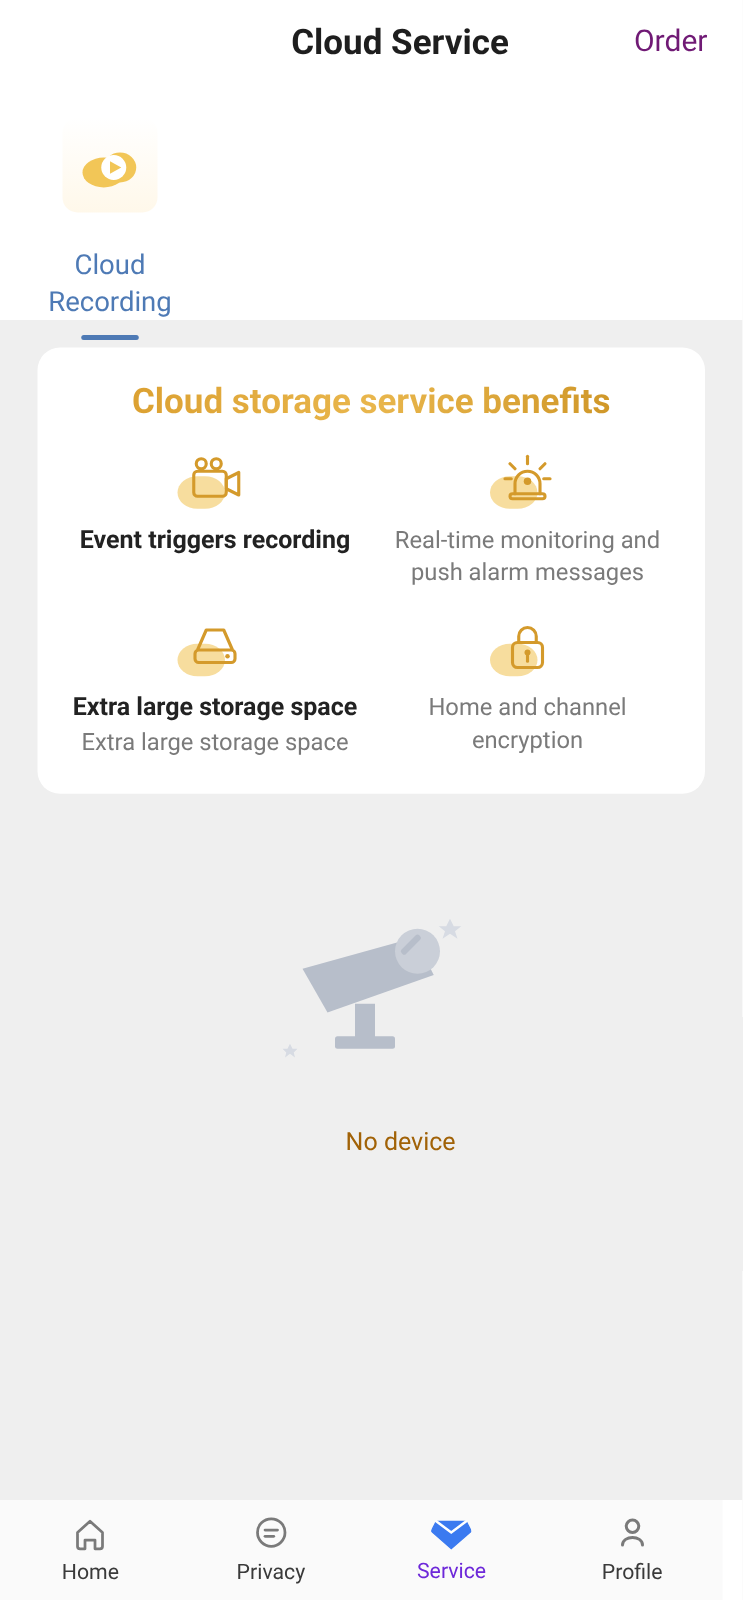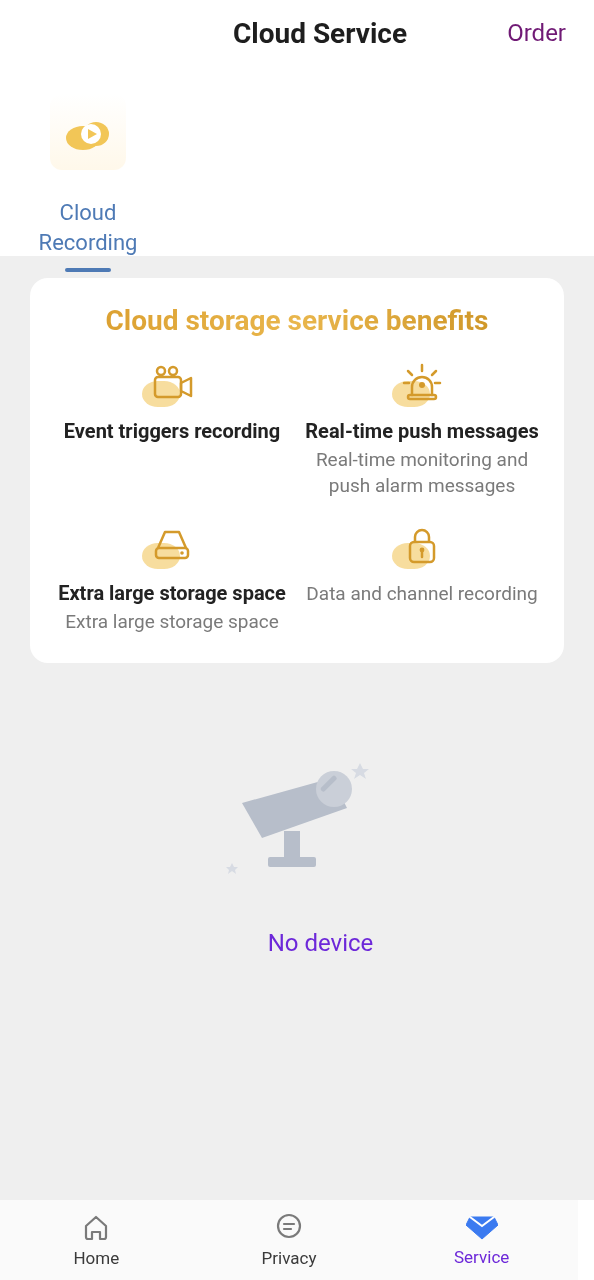--- a/index.html
+++ b/index.html
@@ -128,22 +128,22 @@
   }
   .empty {
     display: flex;
     flex-direction: column;
     align-items: center;
     margin-top: 90px;
   }
   .empty svg { opacity: .85; }
   .empty-text {
     margin-top: 26px;
-    font-size: 24px;
-    color: #6d28d9;
+    font-size: 20px;
+    color: #a16207;
     margin-left: 47px;
   }
   .bottom-nav {
     position: absolute;
     bottom: 0; left: 0; right: 16px;
     height: 80px;
     background: #fafafa;
     display: flex;
   }
   .nav-item {
@@ -208,21 +208,20 @@
             <path d="M12 34 v-8 a10 10 0 0 1 20 0 v8"></path>
             <rect x="8" y="34" width="28" height="4" rx="2"></rect>
             <circle cx="22" cy="24" r="3" fill="#d49a2b" stroke="none"></circle>
             <line x1="22" y1="4" x2="22" y2="10"></line>
             <line x1="8" y1="10" x2="12" y2="14"></line>
             <line x1="36" y1="10" x2="32" y2="14"></line>
             <line x1="4" y1="22" x2="9" y2="22"></line>
             <line x1="40" y1="22" x2="35" y2="22"></line>
           </svg>
         </div>
-        <div class="benefit-title">Real-time push messages</div>
         <div class="benefit-desc">Real-time monitoring and push alarm messages</div>
       </div>
 
       <div class="benefit">
         <div class="benefit-icon">
           <div class="blob"></div>
           <svg width="44" height="38" viewBox="0 0 44 38" fill="none" stroke="#d49a2b" stroke-width="2.5" stroke-linejoin="round">
             <path d="M8 22 L15 6 h14 l7 16"></path>
             <rect x="6" y="22" width="32" height="10" rx="3"></rect>
             <circle cx="32" cy="27" r="1.8" fill="#d49a2b" stroke="none"></circle>
@@ -235,21 +234,21 @@
       <div class="benefit">
         <div class="benefit-icon">
           <div class="blob"></div>
           <svg width="40" height="42" viewBox="0 0 40 42" fill="none" stroke="#d49a2b" stroke-width="2.5" stroke-linejoin="round">
             <rect x="8" y="18" width="24" height="20" rx="4"></rect>
             <path d="M13 18 v-5 a7 7 0 0 1 14 0 v5"></path>
             <circle cx="20" cy="26" r="2.4" fill="#d49a2b" stroke="none"></circle>
             <line x1="20" y1="28" x2="20" y2="33" stroke-linecap="round"></line>
           </svg>
         </div>
-        <div class="benefit-desc">Data and channel recording</div>
+        <div class="benefit-desc">Home and channel encryption</div>
       </div>
 
     </div>
   </div>
 
   <div class="empty">
     <svg width="170" height="150" viewBox="0 0 170 150">
       <g fill="#aeb6c4">
         <polygon points="30,50 120,25 135,55 50,85"></polygon>
         <rect x="72" y="78" width="16" height="30"></rect>
@@ -281,13 +280,20 @@
     </svg>
     <span>Privacy</span>
   </div>
   <div class="nav-item active">
     <svg width="32" height="28" viewBox="0 0 32 28">
       <polygon points="4,4 28,4 32,12 16,26 0,12" fill="#3b7af0"></polygon>
       <polyline points="4,4 16,13 28,4" fill="none" stroke="#fff" stroke-width="2" stroke-linecap="round"></polyline>
     </svg>
     <span>Service</span>
   </div>
+  <div class="nav-item">
+    <svg width="30" height="30" viewBox="0 0 30 30" fill="none" stroke="#7a7a7a" stroke-width="2.4" stroke-linecap="round">
+      <circle cx="15" cy="9" r="5"></circle>
+      <path d="M7 24 c0-4 4-6 8-6 s8 2 8 6"></path>
+    </svg>
+    <span>Profile</span>
+  </div>
 </div>
 
 </body></html>

